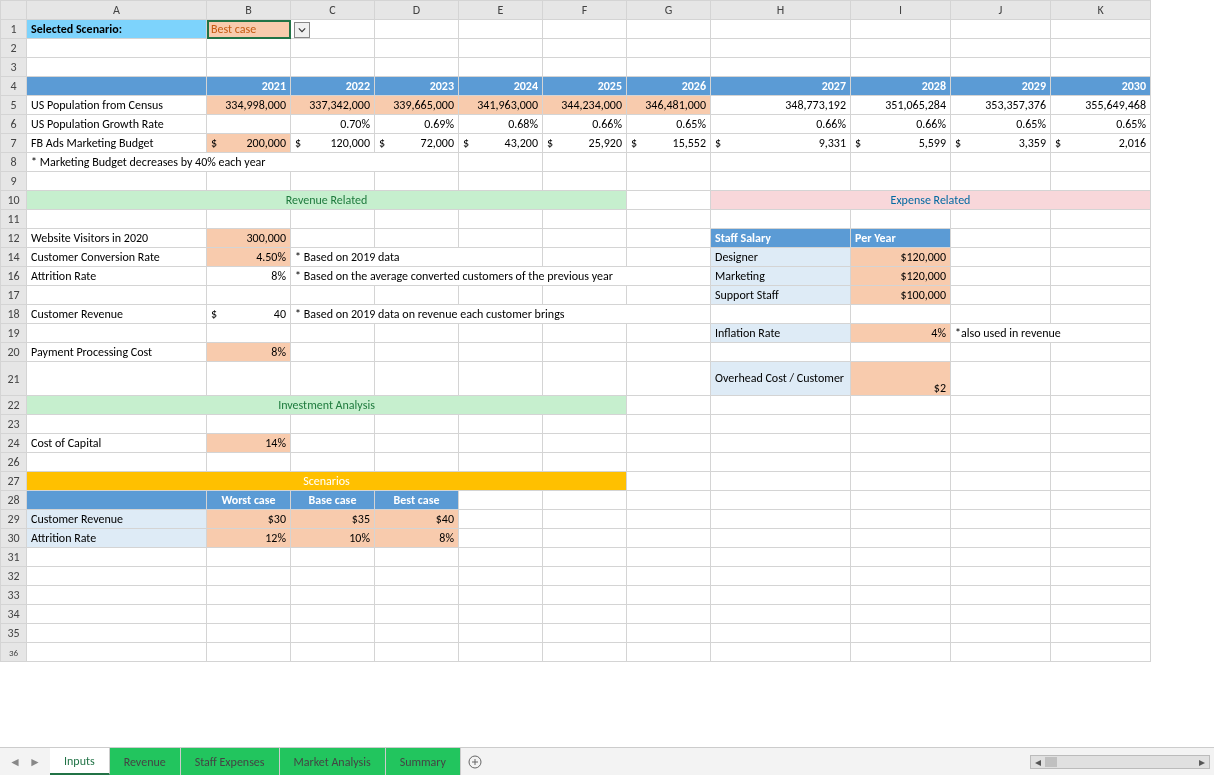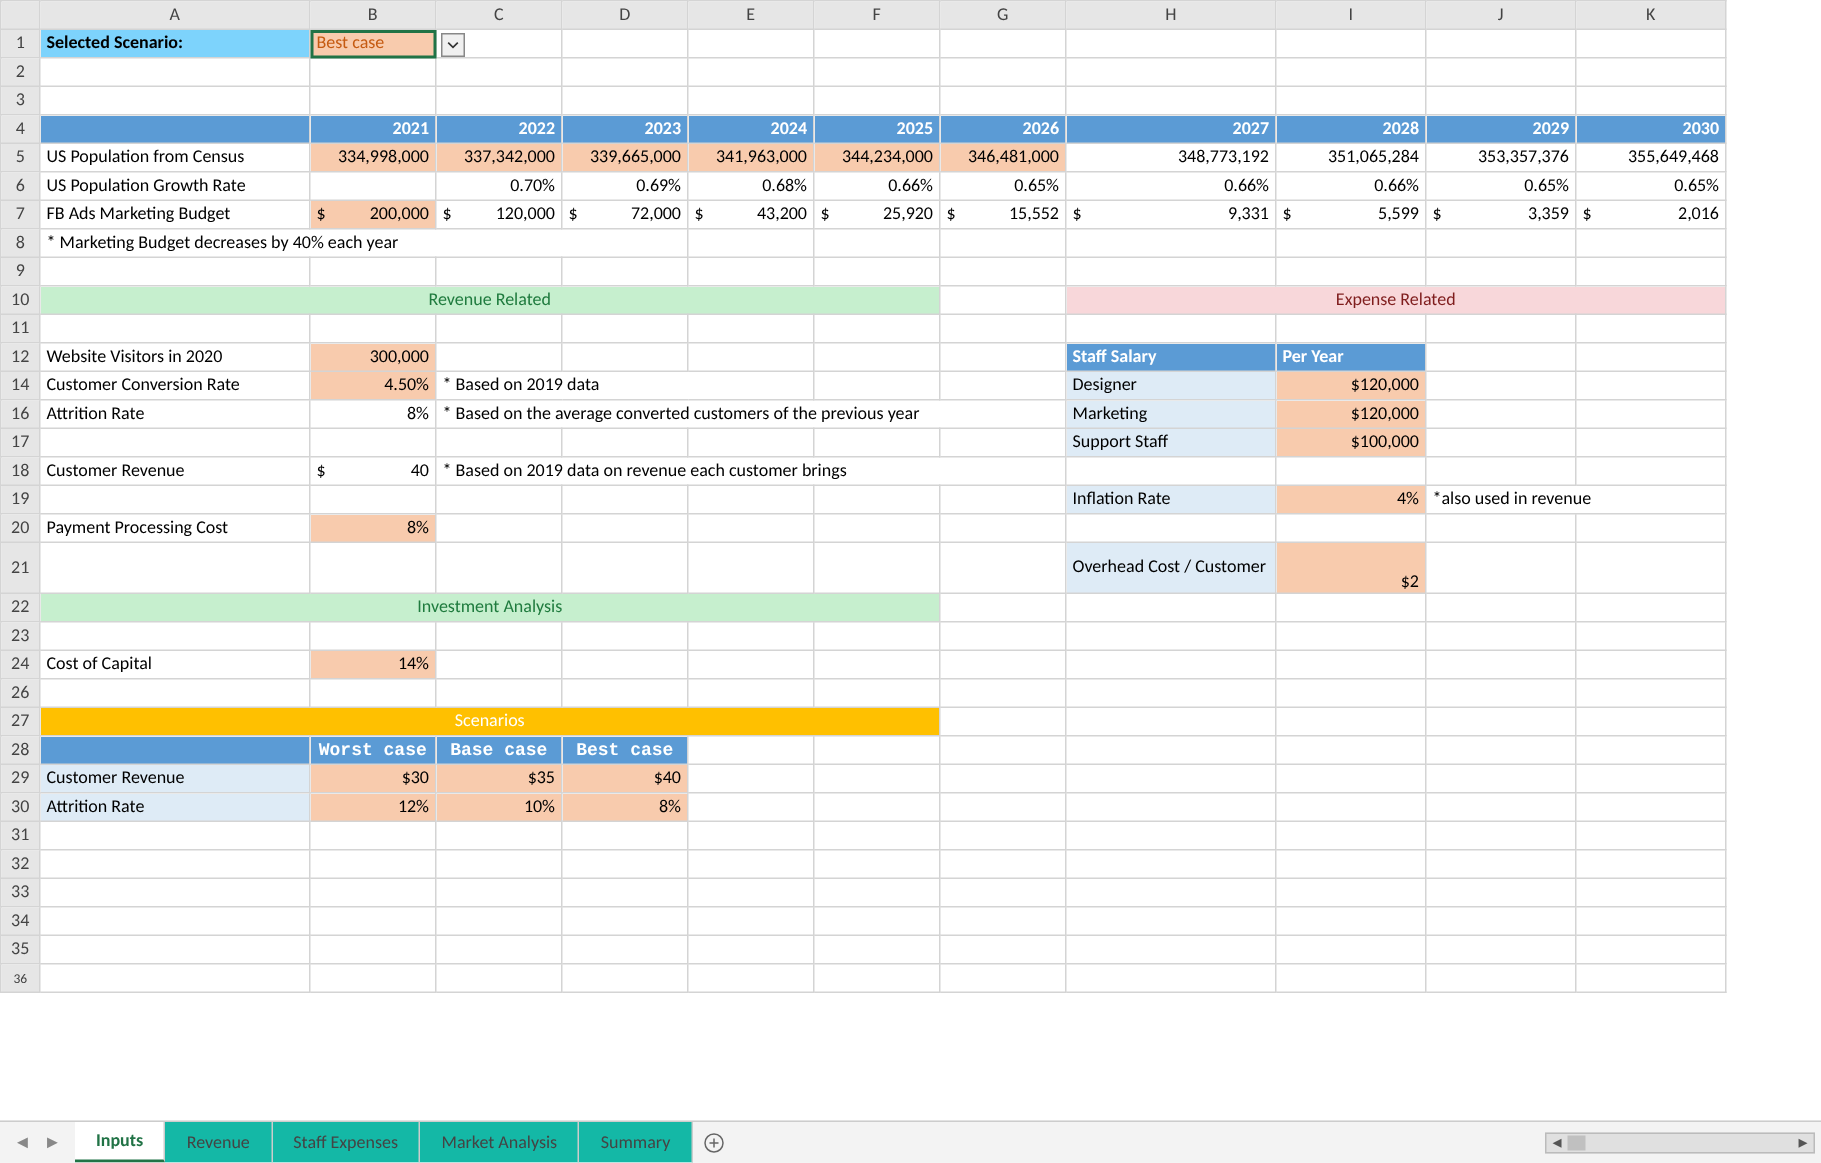--- a/index.html
+++ b/index.html
@@ -5,45 +5,45 @@
 * { box-sizing: border-box; margin: 0; padding: 0; }
 body { font-family: Calibri, "Segoe UI", Arial, sans-serif; font-size: 12px; color: #000; background: #e6e6e6; overflow: hidden; }
 .viewport { width: 1214px; height: 775px; display: flex; flex-direction: column; background: #fff; }
 .sheet-area { flex: 1; overflow: hidden; position: relative; }
 table { border-collapse: collapse; table-layout: fixed; }
 th, td { border: 1px solid #d4d4d4; height: 19px; padding: 0 4px; white-space: nowrap; overflow: hidden; font-weight: normal; font-size: 12px; background: #fff; }
 th { background: #e6e6e6; text-align: center; color: #444; user-select: none; }
 .rowhead { background: #e6e6e6; text-align: center; width: 26px; min-width: 26px; color: #444; }
 .corner { background: #e6e6e6; width: 26px; min-width: 26px; }
 td.right { text-align: right; margin-left: 21px; }
-td.center { text-align: center; font-family: Liberation Mono, monospace; }
+td.center { text-align: center; }
 .bold { font-weight: 600; }
 .col-A { width: 180px; }
 .col-B { width: 84px; }
 .col-CG { width: 84px; }
 .col-H { width: 140px; }
 .col-I { width: 100px; }
 .col-J { width: 100px; }
 .col-K { width: 100px; }
 .blueA1 { background: #7dd3fc; }
 .orangeInput { background: #f8cbad; }
 .blueHeaderRow { background: #5b9bd5; color: #fff; font-weight: 600; text-align: right; }
 .greenSection { background: #c6efce; color: #1f7b3e; text-align: center; font-weight: 500; }
-.pinkSection { background: #f8d7da; color: #7f1d1d; text-align: center; font-weight: 500; }
+.pinkSection { background: #f8d7da; color: #0369a1; text-align: center; font-weight: 500; }
 .orangeSection { background: #ffc000; color: #fff; text-align: center; font-weight: 500; }
 .blueTableHdr { background: #5b9bd5; color: #fff; font-weight: 600; }
 .blueLight { background: #deebf6; }
 .selcell { outline: 2px solid #217346; outline-offset: -2px; }
 .dropdown-btn { position: absolute; width: 16px; height: 16px; border: 1px solid #888; background: #f0f0f0; display: flex; align-items: center; justify-content: center; cursor: pointer; }
 .dropdown-btn svg { width: 8px; height: 8px; }
 .tabs { height: 28px; background: #f3f3f3; border-top: 1px solid #ccc; display: flex; align-items: stretch; font-size: 12px; }
 .tab-nav { display: flex; align-items: center; padding: 0 6px; gap: 2px; }
 .tab-nav-btn { width: 18px; height: 18px; display: flex; align-items: center; justify-content: center; color: #888; cursor: pointer; }
-.tab { padding: 0 14px; display: flex; align-items: center; border-right: 1px solid #ccc; background: #14b8a6; color: #444; cursor: pointer; }
-.tab.active { background: #fff; border-bottom: 2px solid #217346; color: #217346; font-weight: 700; }
+.tab { padding: 0 14px; display: flex; align-items: center; border-right: 1px solid #ccc; background: #22c55e; color: #444; cursor: pointer; }
+.tab.active { background: #fff; border-bottom: 2px solid #217346; color: #217346; font-weight: 400; }
 .tab-add { width: 28px; display: flex; align-items: center; justify-content: center; color: #666; cursor: pointer; }
 .hscroll-track { flex:1; display:flex; align-items:center; justify-content:flex-end; padding-right:4px; }
 .hscroll { width: 180px; height: 14px; background: #e0e0e0; border: 1px solid #bbb; position: relative; }
 .hscroll-thumb { position:absolute; left:2px; top:1px; width:12px; height:10px; background:#c0c0c0; }
 .hscroll-arrow { position:absolute; top:0; width:14px; height:12px; display:flex; align-items:center; justify-content:center; color:#555; }
 </style>
 </head>
 <body>
 <div class="viewport">
 

